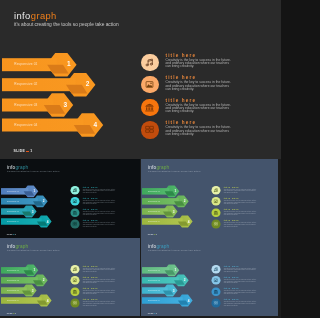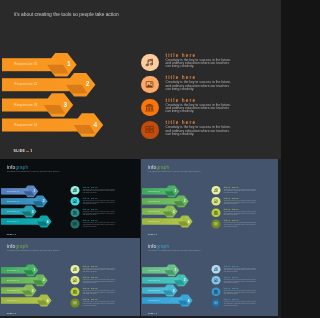--- a/index.html
+++ b/index.html
@@ -75,20 +75,21 @@
 #slide5 .foot{color:#d3d9e1;}
 #slide5 .fsep{background:#3aa6c9;}
 </style>
 </head>
 <body>
 
 <div class="page">
 <div class="slide s1" id="slide1">
       <div class="inner">
         <div class="hdr">
+          <div class="title"><span class="t1">info</span><span class="t2">graph</span></div>
           <div class="sub">it's about creating the tools  so people take action</div>
         </div>
         <svg class="arrows" width="281" height="158" viewBox="0 0 281 158">
           <defs>
             <linearGradient id="bg0_0" x1="0" y1="0" x2="1" y2="0">
               <stop offset="0" stop-color="#f7941e"></stop>
               <stop offset="1" stop-color="#f99820"></stop>
             </linearGradient>
             <linearGradient id="bg0_1" x1="0" y1="0" x2="1" y2="0">
               <stop offset="0" stop-color="#f7941e"></stop>

